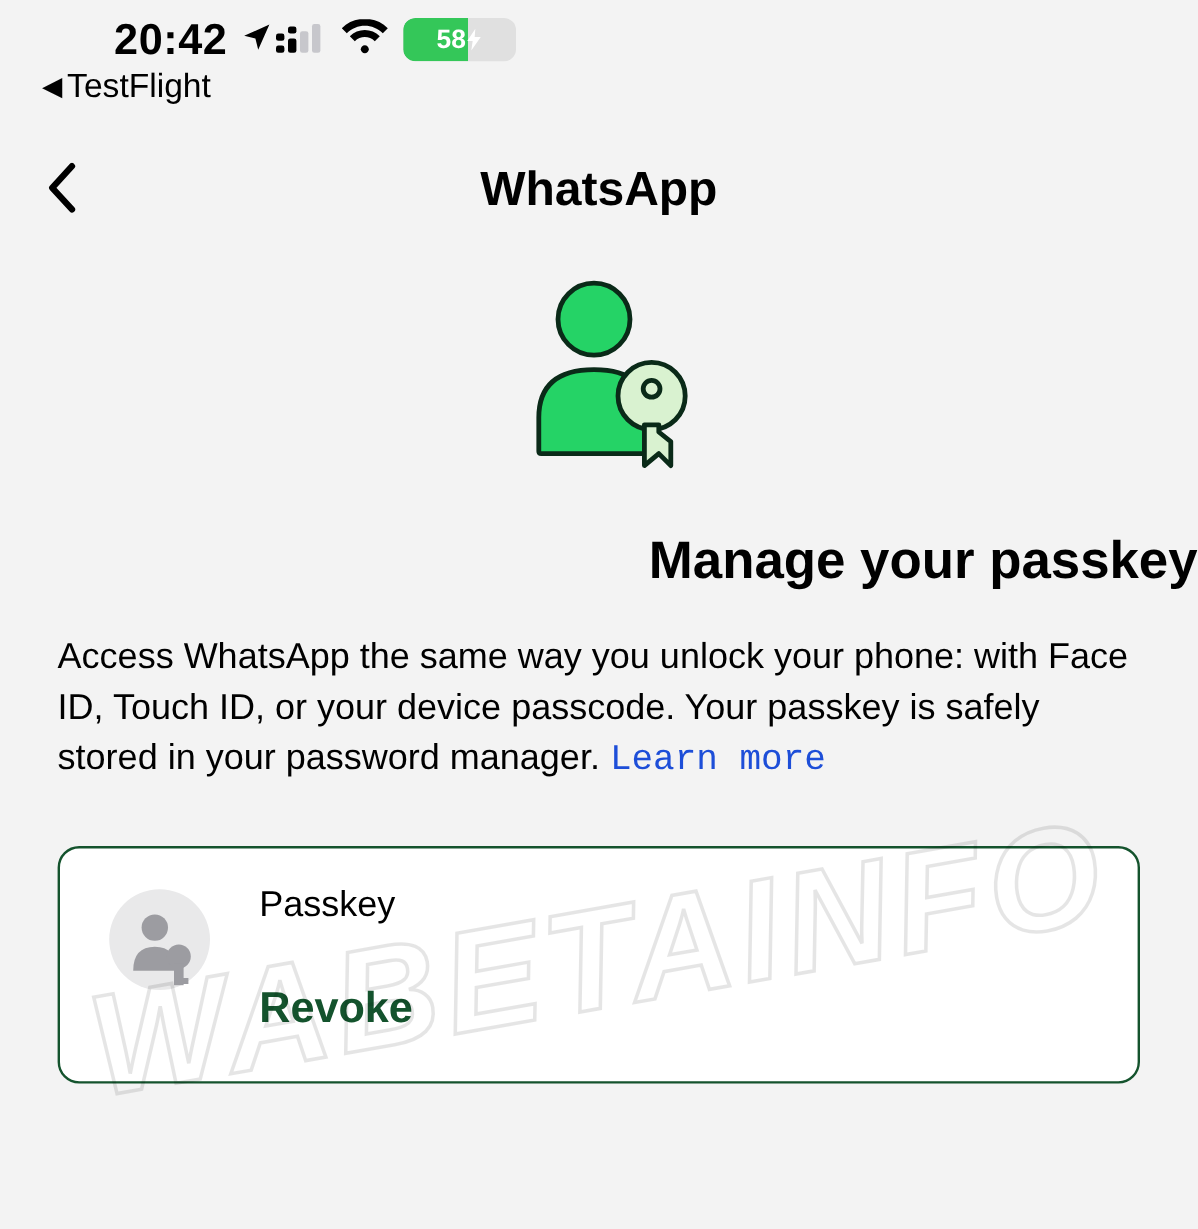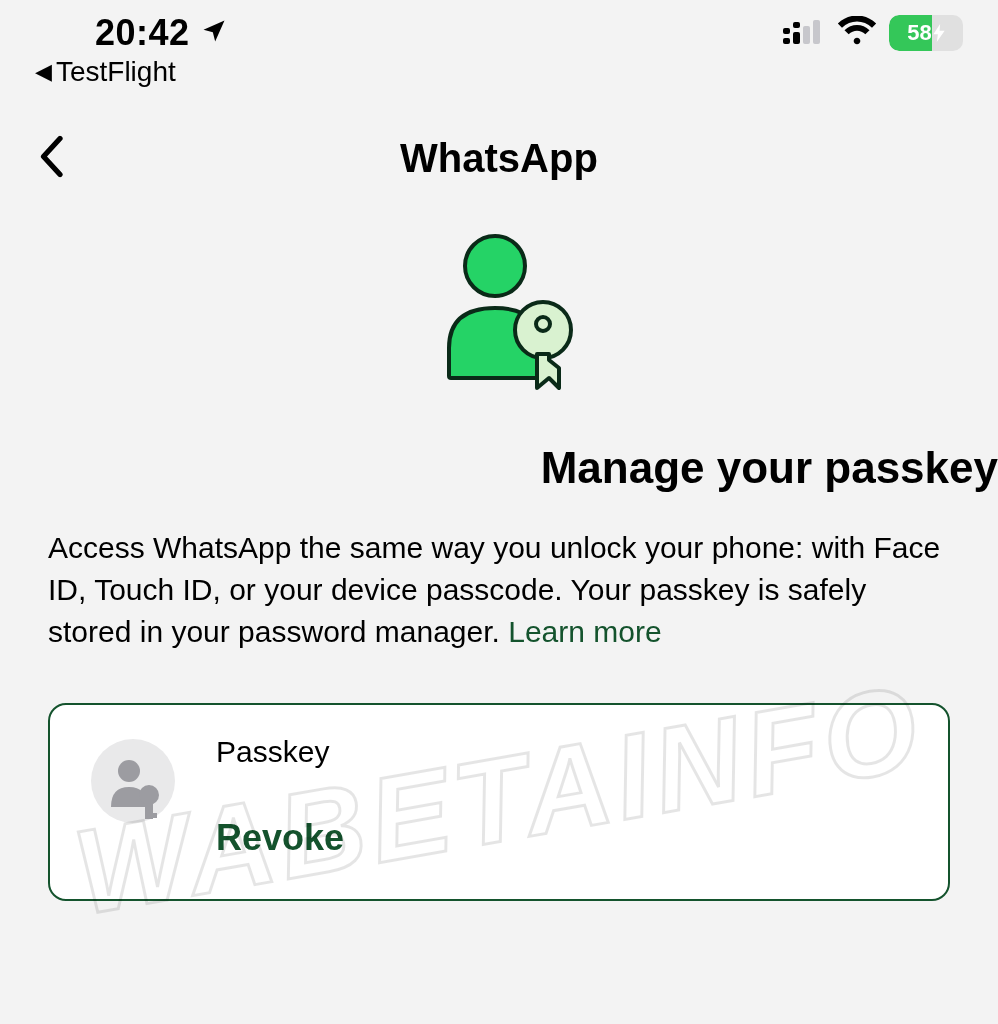--- a/index.html
+++ b/index.html
@@ -12,21 +12,20 @@
       overflow: hidden;
     }
 
     
     .status-bar {
       width: 100%;
       padding: 12px 35px 0 35px;
     }
     .status-top {
       display: flex;
-      justify-content: space-between;
       align-items: center;
     }
     .time-wrap {
       display: flex;
       align-items: center;
       gap: 10px;
       font-size: 36px;
       font-weight: 600;
       letter-spacing: 0.5px;
       margin-left: 60px;
@@ -42,21 +41,21 @@
       gap: 4px;
       font-size: 28px;
       margin-top: 2px;
     }
     .breadcrumb-caret {
       font-size: 22px;
     }
 
     
     .battery {
-      width: 74px; height: 36px;
+      width: 94px; height: 36px;
       background: #e0e0e0;
       border-radius: 10px;
       position: relative;
       overflow: hidden;
     }
     .battery-fill {
       position: absolute;
       left: 0; top: 0; bottom: 0;
       width: 58%;
       background: #34c759;
@@ -116,23 +115,24 @@
     
     .description {
       font-size: 30px;
       line-height: 1.4;
       color: #000;
       padding: 0 48px;
       margin-top: 34px;
       font-weight: 400;
     }
     .learn-more {
-      color: #14532d;
+      color: #1d4ed8;
       text-decoration: none;
       cursor: pointer;
+      font-family: Liberation Mono, monospace;
     }
 
     
     .card {
       margin: 50px 48px 0 48px;
       background: #fff;
       border: 2px solid #14532d;
       border-radius: 18px;
       padding: 30px 28px 40px 28px;
       display: flex;

